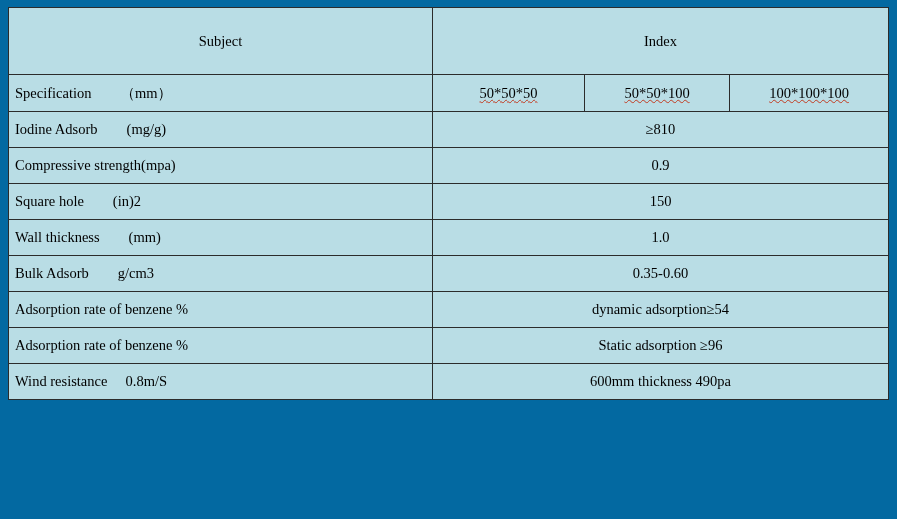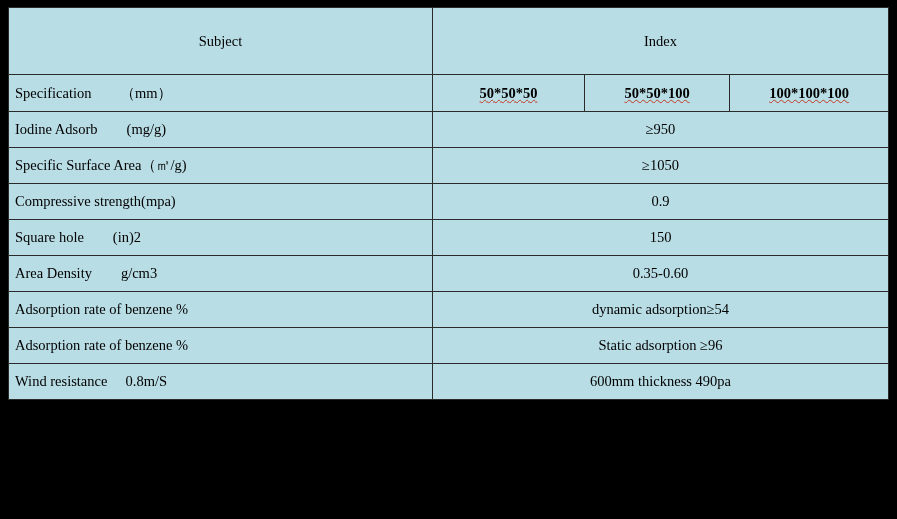--- a/index.html
+++ b/index.html
@@ -8,21 +8,21 @@
     background: #ffffff;
   }
   body {
     font-family: "Liberation Serif", serif;
     color: #000000;
   }
   .sheet {
     position: relative;
     width: 897px;
     height: 519px;
-    background: #000000;
+    background: #0369a1;
     overflow: hidden;
   }
   table.spec {
     position: absolute;
     left: 8px;
     top: 7px;
     width: 880px;
     border-collapse: collapse;
     background: #b9dde5;
     table-layout: fixed;
@@ -47,21 +47,20 @@
     margin-left: 25px;
   }
   .val {
     text-align: center;
     height: 27px;
   }
   .sub-col {
     text-align: center;
     font-size: 13.5px;
     height: 28px;
-    font-weight: bold;
   }
   .spell {
     text-decoration: underline;
     text-decoration-color: #c23b22;
     text-decoration-style: wavy;
     text-decoration-thickness: 1px;
   }
 </style>
 </head>
 <body>
@@ -83,36 +82,36 @@
 
       <tr>
         <td class="subj">Specification        （mm）</td>
         <td class="sub-col"><span class="spell">50*50*50</span></td>
         <td class="sub-col"><span class="spell">50*50*100</span></td>
         <td class="sub-col"><span class="spell">100*100*100</span></td>
       </tr>
 
       <tr>
         <td class="subj">Iodine Adsorb        (mg/g)</td>
-        <td class="val" colspan="3">≥950</td>
-      </tr>
-      <tr>
-        <td class="subj">Specific Surface Area（㎡/g)</td>
-        <td class="val" colspan="3">≥1050</td>
+        <td class="val" colspan="3">≥810</td>
       </tr>
       <tr>
         <td class="subj">Compressive strength(mpa)</td>
         <td class="val" colspan="3">0.9</td>
       </tr>
       <tr>
         <td class="subj">Square hole        (in)2</td>
         <td class="val" colspan="3">150</td>
       </tr>
       <tr>
-        <td class="subj">Area Density        g/cm3</td>
+        <td class="subj">Wall thickness        (mm)</td>
+        <td class="val" colspan="3">1.0</td>
+      </tr>
+      <tr>
+        <td class="subj">Bulk Adsorb        g/cm3</td>
         <td class="val" colspan="3">0.35-0.60</td>
       </tr>
       <tr>
         <td class="subj">Adsorption rate of benzene %</td>
         <td class="val" colspan="3">dynamic adsorption≥54</td>
       </tr>
       <tr>
         <td class="subj">Adsorption rate of benzene %</td>
         <td class="val" colspan="3">Static adsorption ≥96</td>
       </tr>

